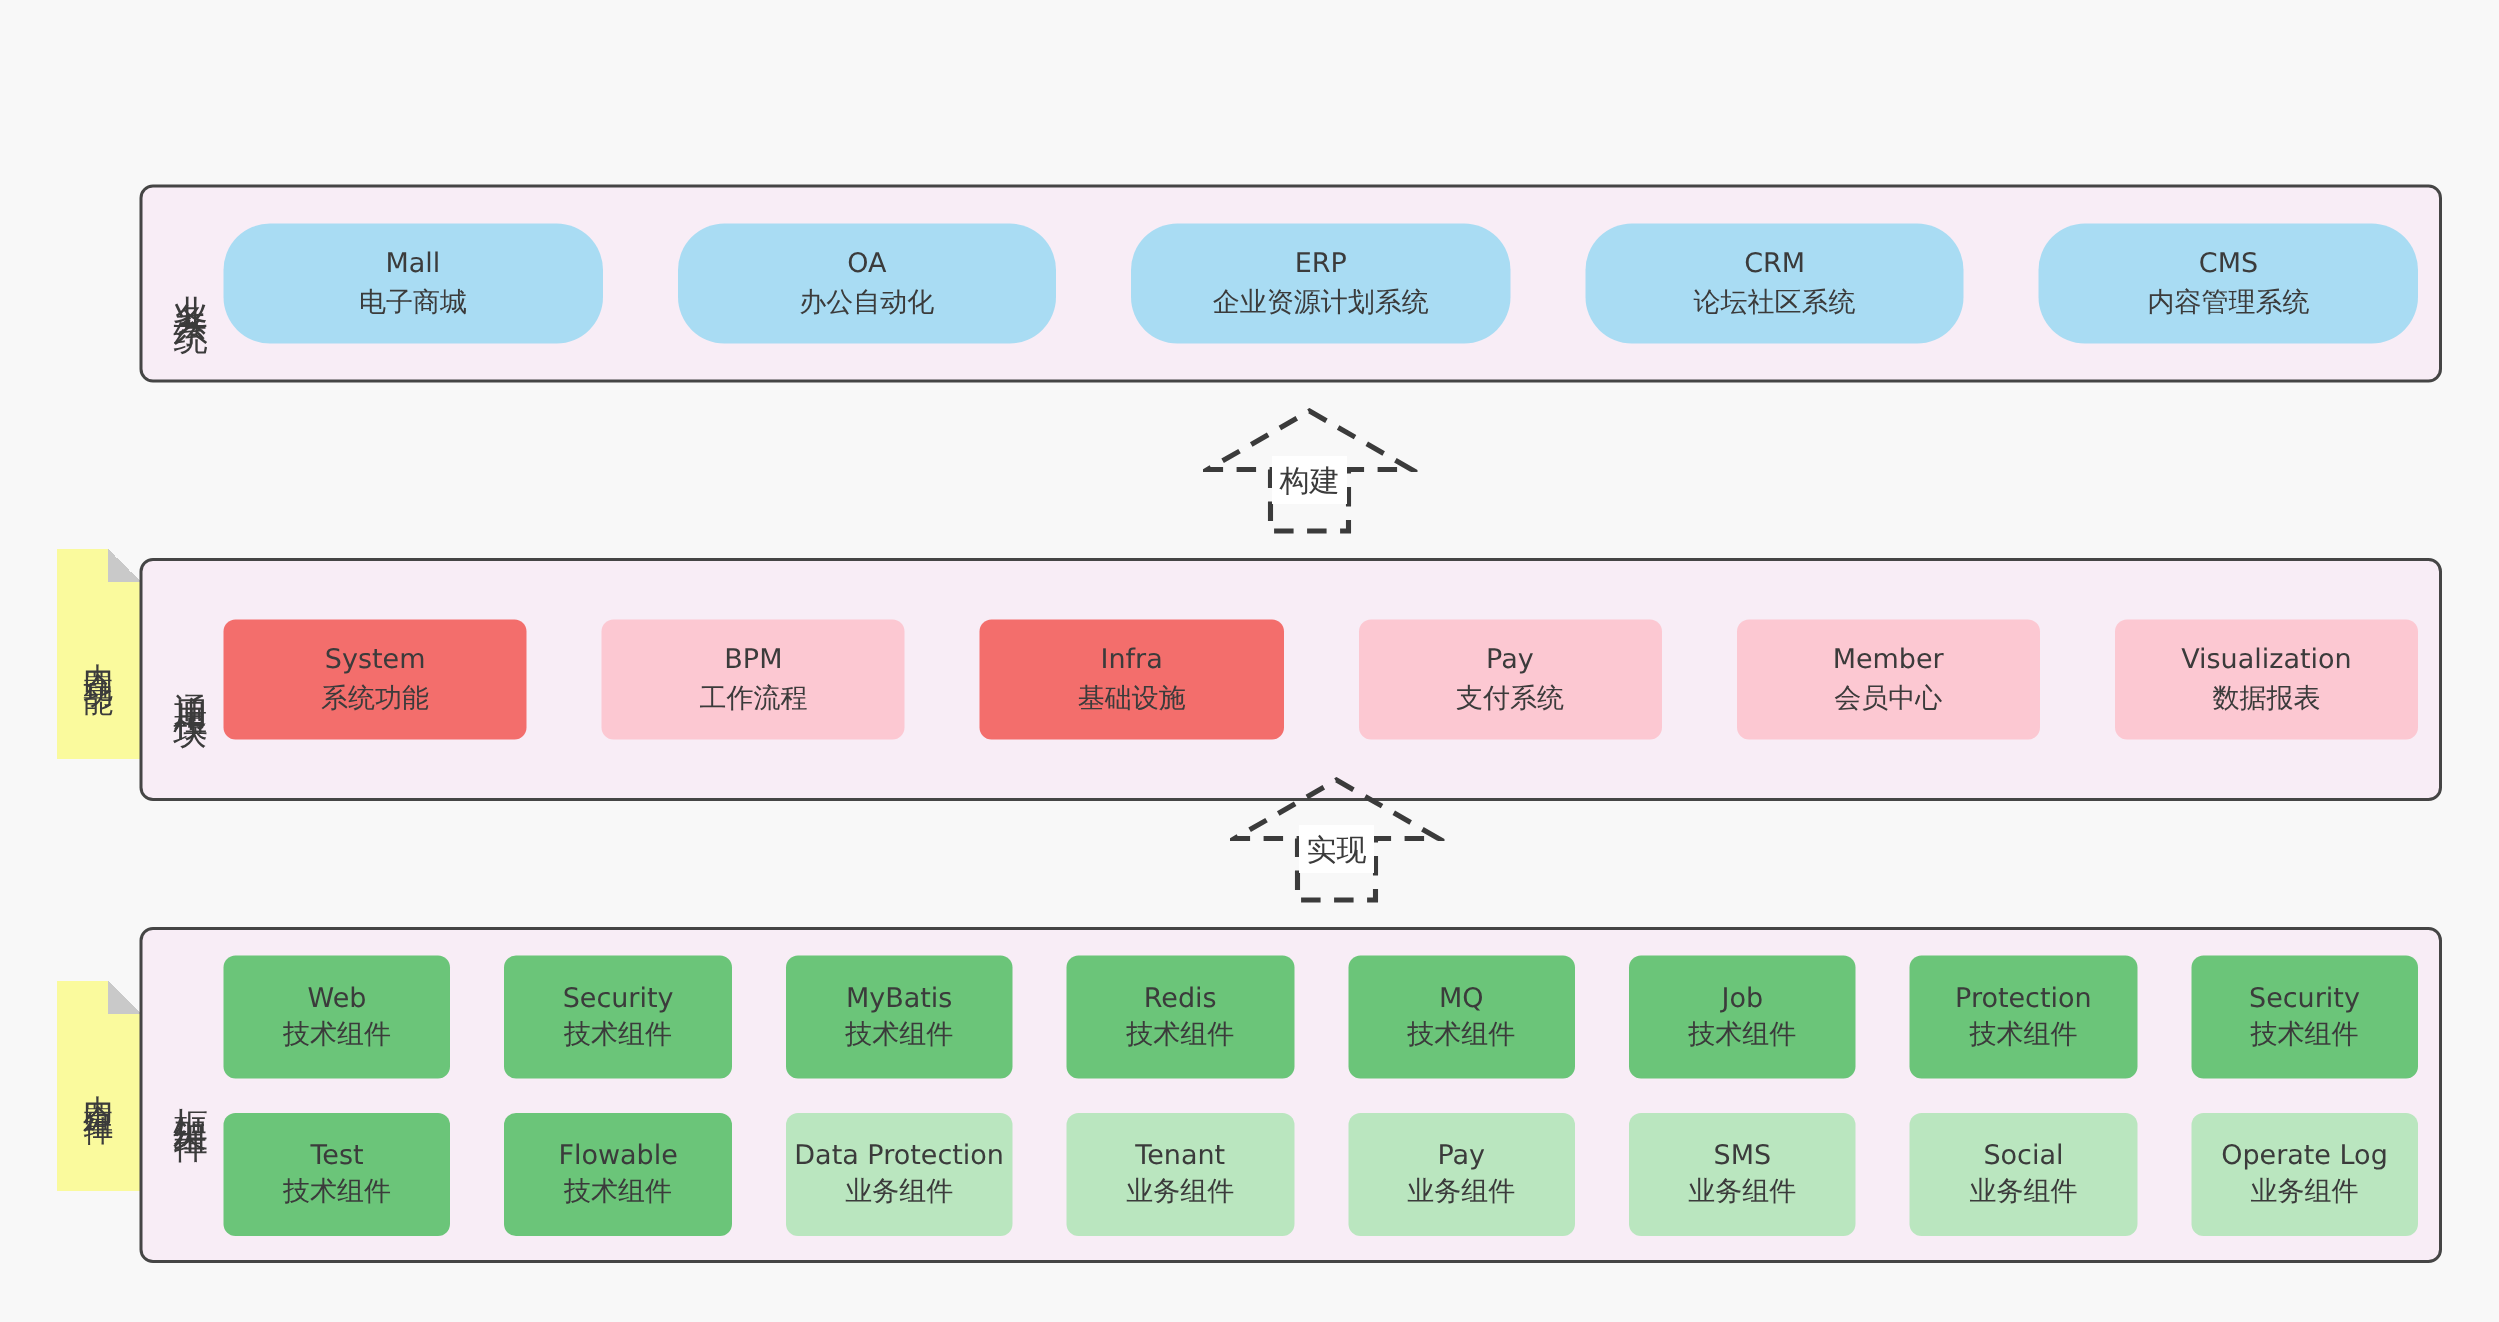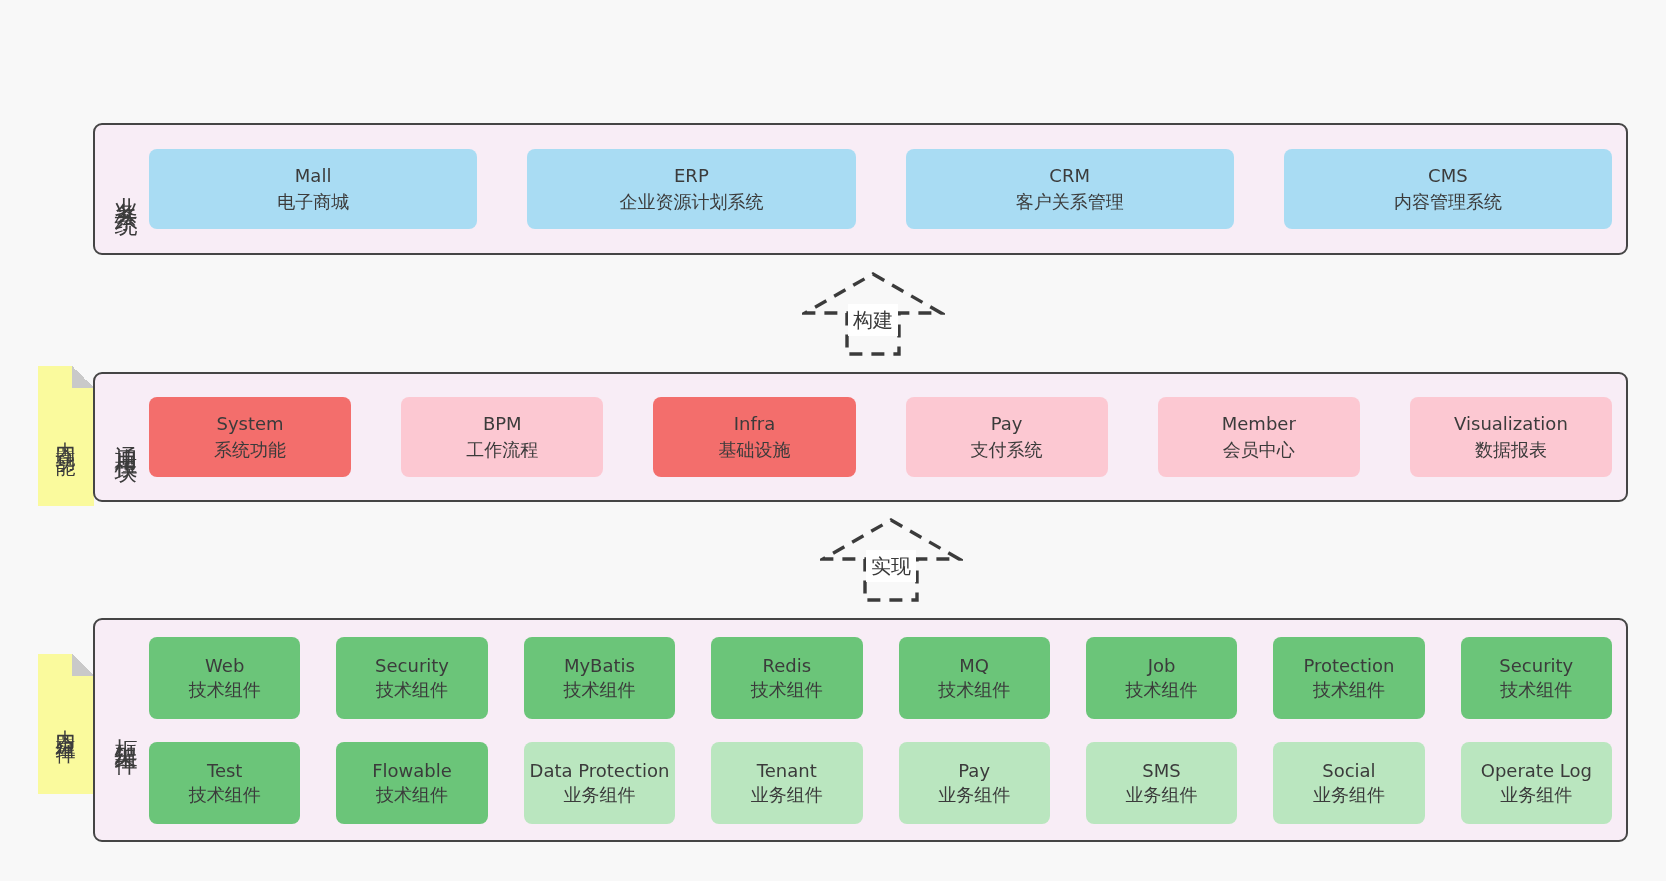--- a/index.html
+++ b/index.html
@@ -10,37 +10,37 @@
     color:var(--text,#3b3b3b);
   }
   .panel {
     position:absolute; left:93px; width:1535px; box-sizing:border-box;
     background:var(--panel-bg,#f8edf6);
     border:2px solid var(--panel-border,#454545);
     border-radius:9px;
     display:flex; padding:0 14px 0 8px;
   }
   #panel-business   { top:123px; height:132px; }
-  #panel-modules    { top:372px; height:130px; }
+  #panel-modules    { top:372px; height:162px; }
   #panel-components { top:618px; height:224px; }
   .panel-label {
     width:46px; display:flex; align-items:center; justify-content:center;
     writing-mode:vertical-rl; text-orientation:upright;
     font-size:23px; letter-spacing:5px; line-height:1;
   }
   .boxes-col { flex:1; display:flex; flex-direction:column; justify-content:center; gap:23px; }
   .box-row  { display:flex; gap:50px; }
   .box-row.cols8 { gap:36px; }
   .box {
     flex:1 1 0; height:80px; border-radius:8px;
     display:flex; flex-direction:column; align-items:center; justify-content:center;
     text-align:center; font-size:18px; line-height:26px; padding:0 4px; box-sizing:border-box;
   }
   .cols8 .box { height:82px; line-height:24px; }
-  .box.blue        { background:var(--box-blue,#a9dcf3); }
+  .box.blue        { background:var(--box-blue,#a9dcf3);border-radius:31px; }
   .box.red         { background:var(--box-red,#f36e6c); }
   .box.pink        { background:var(--box-pink,#fcc8d2); }
   .box.green-dark  { background:var(--box-green-dark,#6bc579); }
   .box.green-light { background:var(--box-green-light,#bae6bf); }
   .sticky {
     position:absolute; left:38px; width:56px;
     background:var(--sticky-bg,#fafa9d);
     display:flex; align-items:center; justify-content:center;
     writing-mode:vertical-rl; text-orientation:upright;
     font-size:20px; letter-spacing:5px; line-height:1;
@@ -72,26 +72,30 @@
 
   <div class="panel" id="panel-business">
     <div class="panel-label">业务系统</div>
     <div class="boxes-col">
       <div class="box-row">
         <div class="box blue">
           <div>Mall</div>
           <div>电子商城</div>
         </div>
         <div class="box blue">
+          <div>OA</div>
+          <div>办公自动化</div>
+        </div>
+        <div class="box blue">
           <div>ERP</div>
           <div>企业资源计划系统</div>
         </div>
         <div class="box blue">
           <div>CRM</div>
-          <div>客户关系管理</div>
+          <div>论坛社区系统</div>
         </div>
         <div class="box blue">
           <div>CMS</div>
           <div>内容管理系统</div>
         </div>
       </div>
     </div>
   </div>
 
   <svg class="arrow" id="arrow-build" viewBox="0 0 143 86">

